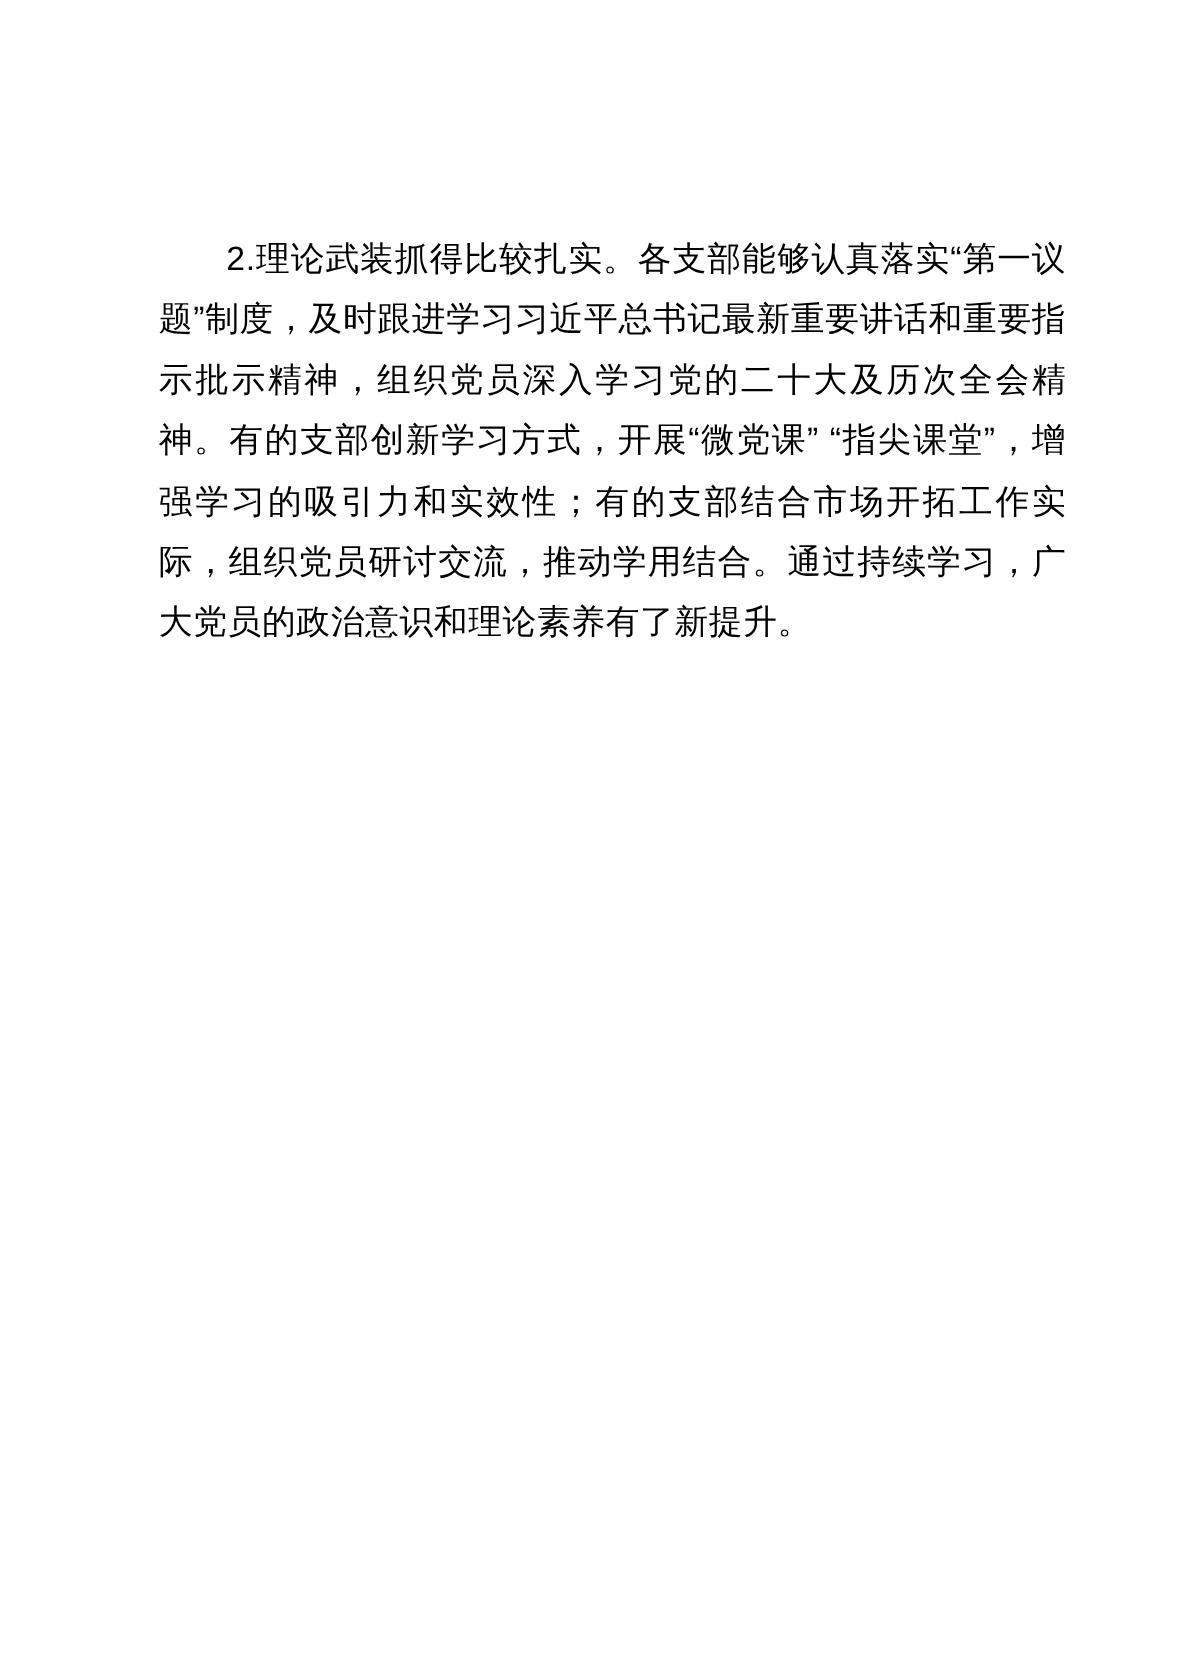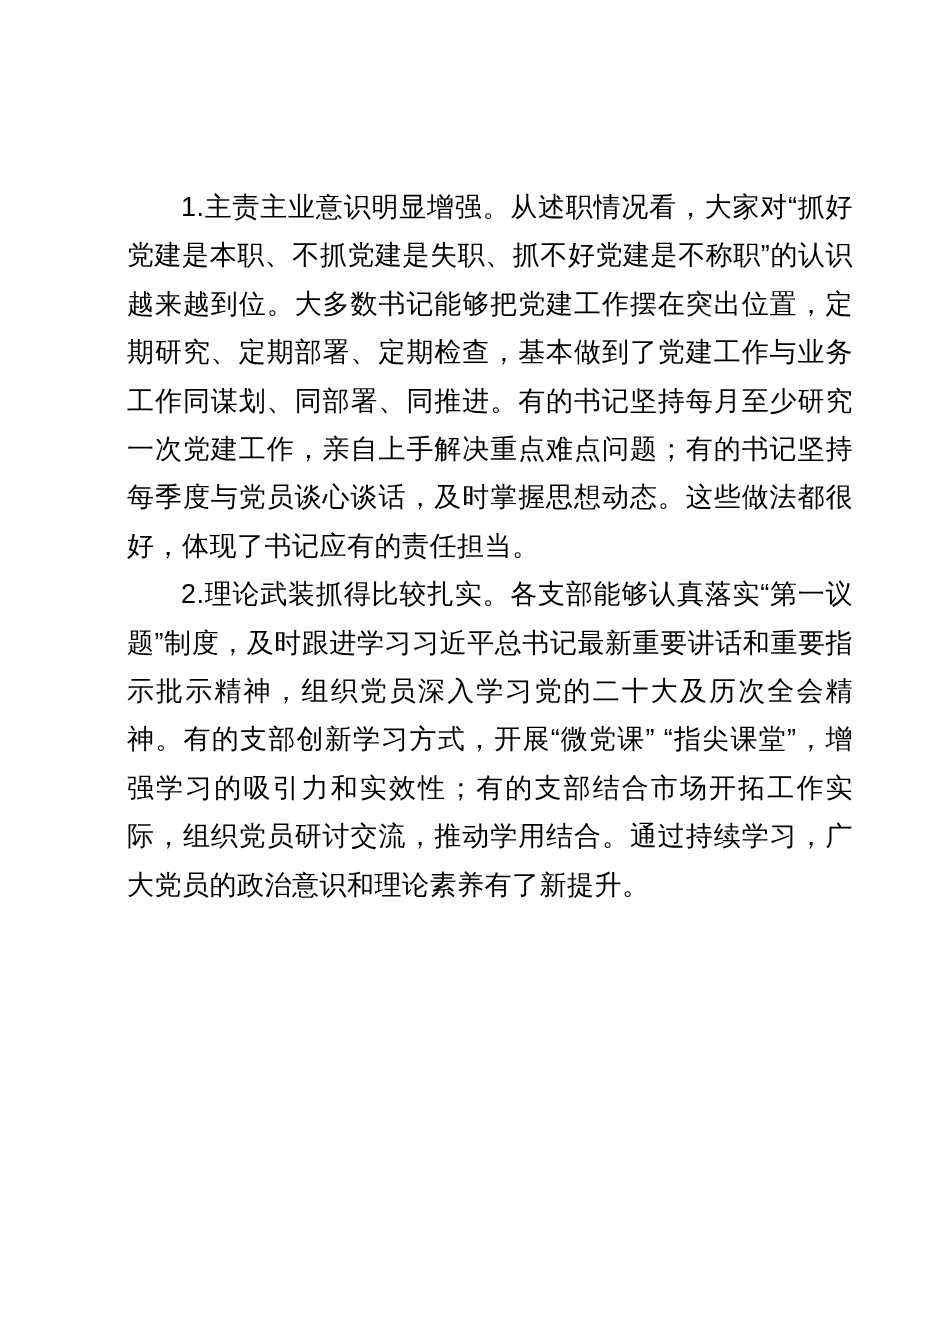--- a/index.html
+++ b/index.html
@@ -32,16 +32,15 @@
     margin: 0;
     padding: 0;
     text-indent: 2em;
   }
 </style>
 </head>
 <body>
 
 <div class="page">
   <div class="doc-body">
-    <p>1.主责主业意识明显增强。从述职情况看，大家对“抓好党建是本职、不抓党建是失职、抓不好党建是不称职”的认识越来越到位。大多数书记能够把党建工作摆在突出位置，定期研究、定期部署、定期检查，基本做到了党建工作与业务工作同谋划、同部署、同推进。有的书记坚持每月至少研究一次党建工作，亲自上手解决重点难点问题；有的书记坚持每季度与党员谈心谈话，及时掌握思想动态。这些做法都很好，体现了书记应有的责任担当。</p>
     <p>2.理论武装抓得比较扎实。各支部能够认真落实“第一议题”制度，及时跟进学习习近平总书记最新重要讲话和重要指示批示精神，组织党员深入学习党的二十大及历次全会精神。有的支部创新学习方式，开展“微党课” “指尖课堂”，增强学习的吸引力和实效性；有的支部结合市场开拓工作实际，组织党员研讨交流，推动学用结合。通过持续学习，广大党员的政治意识和理论素养有了新提升。</p>
   </div>
 </div>
 
 </body></html>

